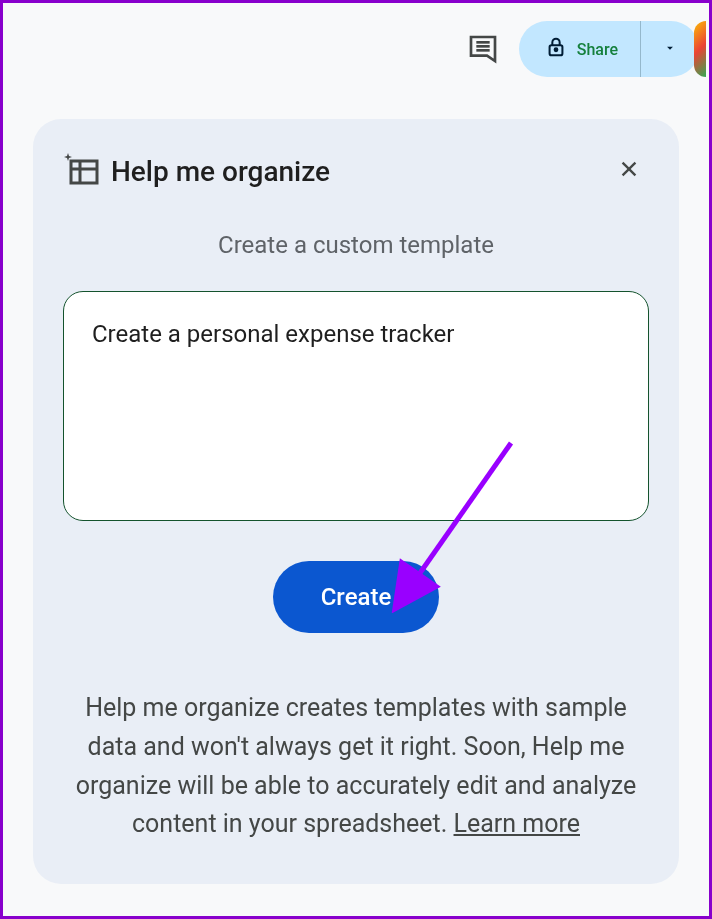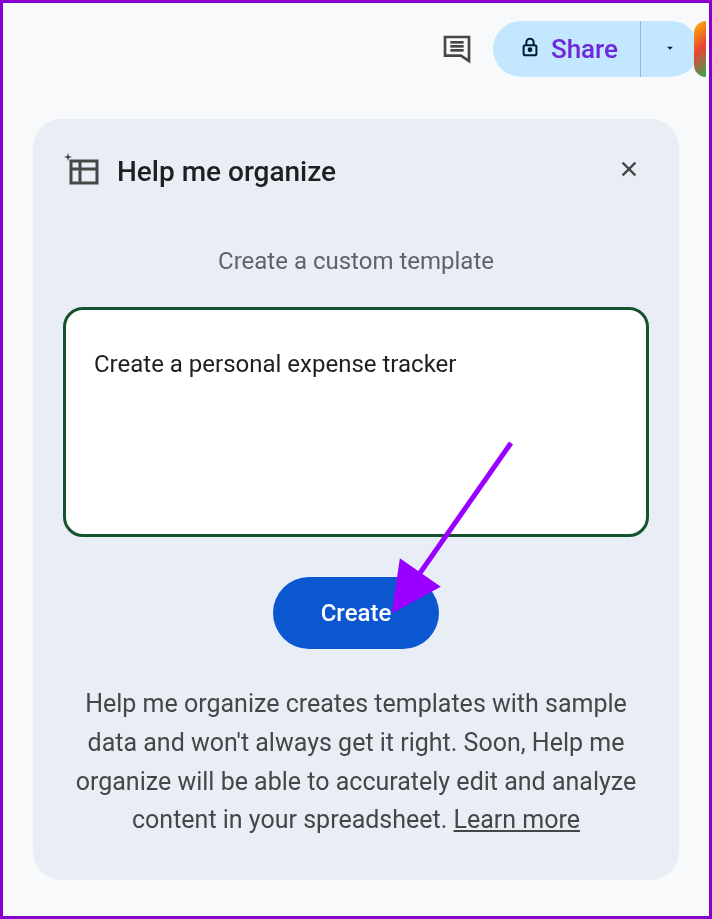--- a/index.html
+++ b/index.html
@@ -40,23 +40,23 @@
     }
     .share-main {
       display: flex;
       align-items: center;
       gap: 10px;
       padding: 0 22px 0 26px;
       height: 100%;
       border-right: 1px solid #94b8cc;
     }
     .share-label {
-      font-size: 26px;
+      font-size: 16px;
       font-weight: 500;
-      color: #6d28d9;
+      color: #15803d;
     }
     .share-dropdown {
       padding: 0 22px;
       height: 100%;
       display: flex;
       align-items: center;
     }
     .avatar-edge {
       width: 12px;
       height: 56px;
@@ -68,23 +68,23 @@
     }
     .panel {
       margin: 24px 30px 0 30px;
       background: #e9eef6;
       border-radius: 28px;
       padding: 32px 30px 40px 30px;
     }
     .panel-header {
       display: flex;
       align-items: center;
-      gap: 18px;
+      gap: 12px;
       position: relative;
-      margin-bottom: 56px;
+      margin-bottom: 40px;
       text-align: right;
     }
     .panel-title {
       font-size: 28px;
       font-weight: 500;
       color: #1f1f1f;
     }
     .close-btn {
       position: absolute;
       right: 0;
@@ -99,32 +99,32 @@
     .subtitle {
       text-align: center;
       font-size: 24px;
       color: #5f6368;
       margin-bottom: 32px;
     }
     .textarea {
       width: 100%;
       min-height: 230px;
       background: white;
-      border: 3px solid #14532d;
+      border: 1px solid #14532d;
       border-radius: 20px;
-      padding: 40px 28px;
+      padding: 28px 28px;
       font-size: 24px;
       color: #1f1f1f;
       font-family: inherit;
       resize: none;
       outline: none;
     }
     .create-btn {
       display: block;
-      margin: 36px auto 36px auto;
+      margin: 36px auto 56px auto;
       background: #0b57d0;
       color: white;
       border: none;
       border-radius: 40px;
       padding: 22px 48px;
       font-size: 24px;
       font-weight: 500;
       cursor: pointer;
       font-family: inherit;
     }

